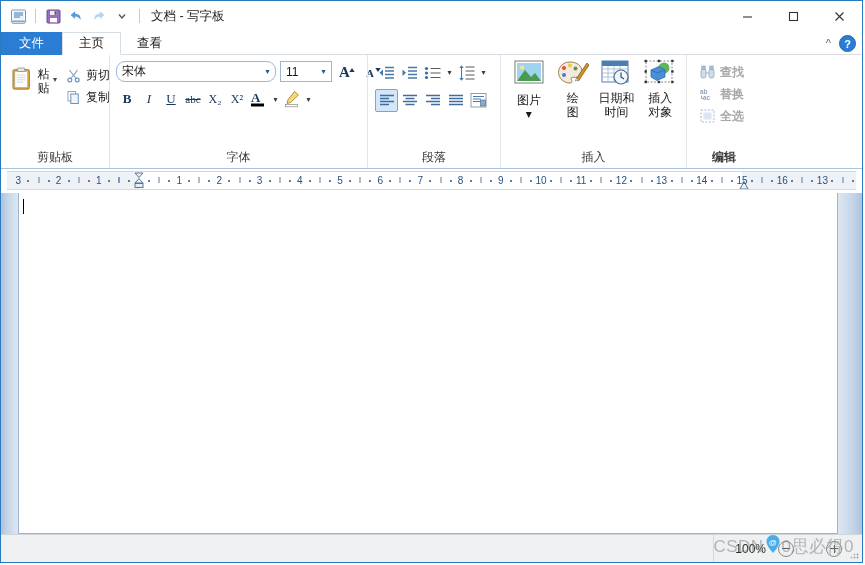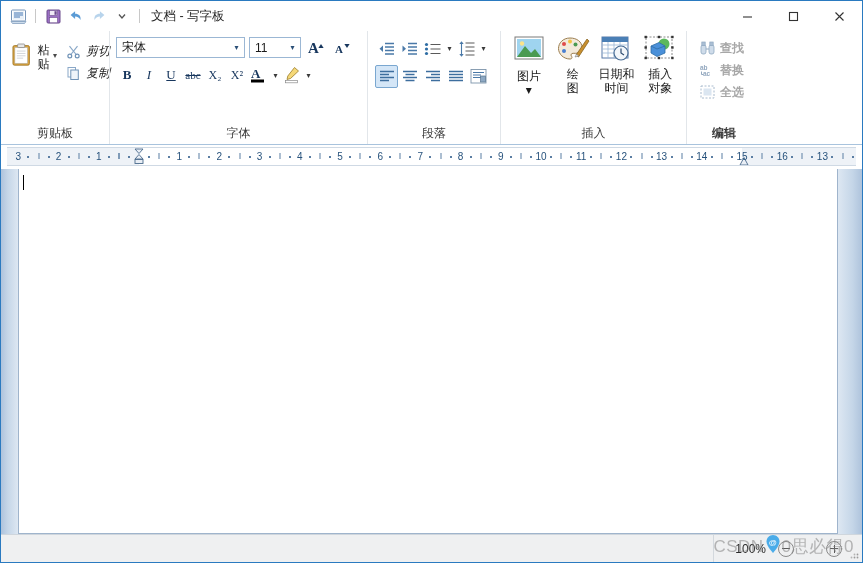--- a/index.html
+++ b/index.html
@@ -163,39 +163,39 @@
     padding: 0 3px;
     font-size: 12px;
     white-space: nowrap;
   }
   .smallbtn .ico { width: 18px; display:flex; justify-content:center; }
   .smallbtn .lbl { margin-left: 4px; }
   .smallbtn.disabled { color: #a7a7a7; }
 
   
   .g-clipboard .group-body { padding-left: 8px; }
-  .clip-right { display: flex; flex-direction: column; padding-top: 4px; margin-left: 4px; font-style: italic; }
+  .clip-right { display: flex; flex-direction: column; padding-top: 4px; margin-left: 4px; }
 
   
   .g-font .group-body { flex-direction: column; padding: 6px 6px 0 6px; }
   .fontrow1 { display: flex; align-items: center; gap: 4px; }
   .combo {
     height: 21px;
     border: 1px solid #9bb7d4;
     background: #ffffff;
     display: flex; align-items: center;
     box-sizing: border-box;
     font-size: 12px;
   }
   .combo .val { padding: 0 4px 0 5px; flex: 1; white-space: nowrap; overflow: hidden; }
   .combo .arrow {
     width: 15px; display: flex; align-items: center; justify-content: center;
     color: #2b4f77; font-size: 8px;
   }
-  .combo.fontname { width: 129px; }
+  .combo.fontname { width: 160px; border-radius: 9px; }
   .combo.fontsize { width: 52px; }
   .iconbtn {
     width: 22px; height: 21px;
     display: flex; align-items: center; justify-content: center;
   }
   .fontrow2 { display: flex; align-items: center; margin-top: 6px; gap: 0px; }
   .fmtbtn {
     width: 22px; height: 22px;
     display: flex; align-items: center; justify-content: center;
     font-size: 13px;
@@ -435,20 +435,29 @@
           </svg>
       </div>
       <div class="wc">
         <svg width="13" height="13" viewBox="0 0 13 13">
             <path d="M2.5 2.5l8 8M10.5 2.5l-8 8" stroke="#333" stroke-width="1.1"></path>
           </svg>
       </div>
     </div>
   </div>
 
+  <div class="tabstrip">
+    <div class="tab file">文件</div>
+    <div class="tab active">主页</div>
+    <div class="tab">查看</div>
+    <div class="tabstrip-right">
+      <div class="chev">^</div>
+      <div class="helpbtn">?</div>
+    </div>
+  </div>
 
   <div class="ribbon">
 
     <div class="group g-clipboard" style="width:108px;">
       <div class="group-body">
         <div class="bigbtn">
           <svg width="32" height="32" viewBox="0 0 32 32">
             <rect x="5" y="4" width="21" height="25" rx="2" fill="#d9a441" stroke="#9c7120"></rect>
             <rect x="7.5" y="6.5" width="16" height="20" fill="#ffffff" stroke="#b0b0b0" stroke-width="0.7"></rect>
             <path d="M10 11h11M10 14h11M10 17h11M10 20h8" stroke="#c5cad0" stroke-width="1"></path>

